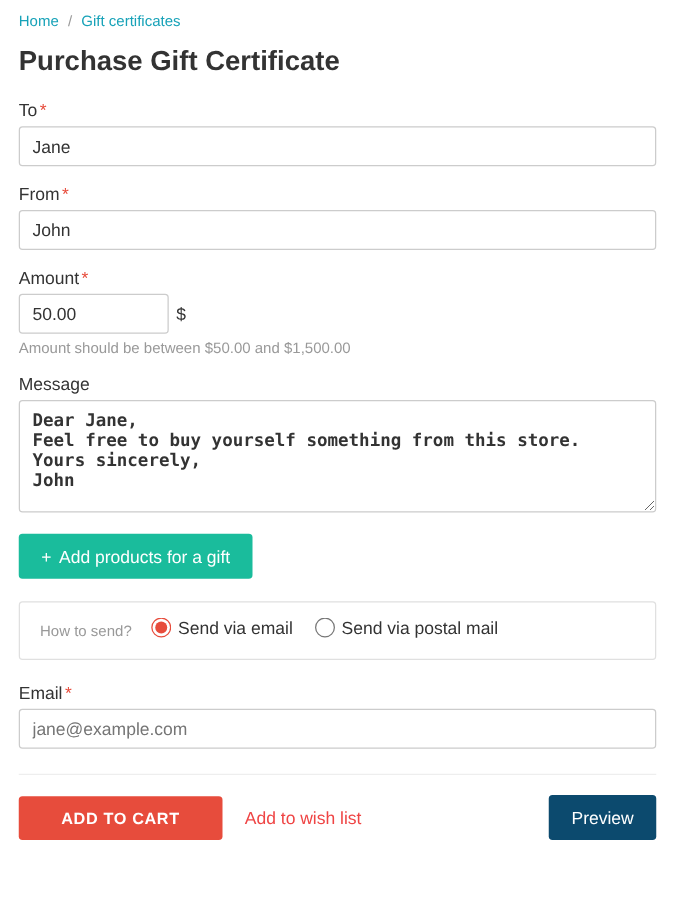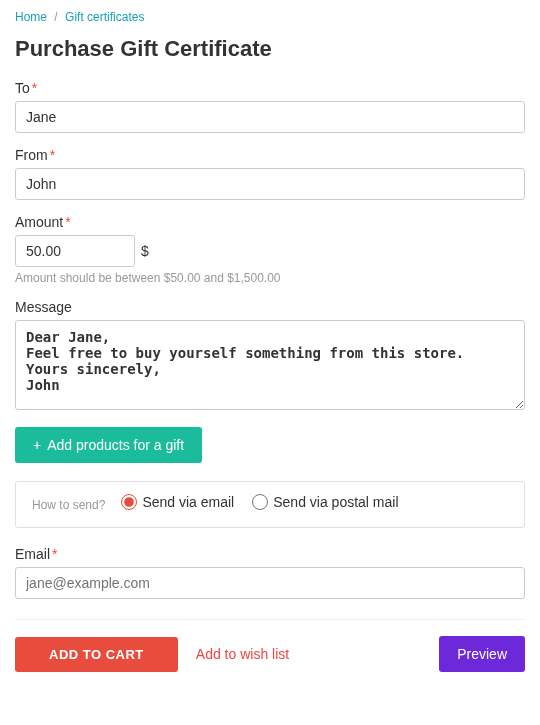--- a/index.html
+++ b/index.html
@@ -144,21 +144,21 @@
       background: none;
       border: none;
       color: #ef4444;
       font-size: 14px;
       cursor: pointer;
       padding: 10px 18px;
       text-decoration: none;
     }
     .preview-btn {
       margin-left: auto;
-      background-color: #6d28d9;
+      background-color: #0c4a6e;
       color: #fff;
       border: none;
       border-radius: 3px;
       padding: 10px 18px;
       font-size: 14px;
       cursor: pointer;
     }
   </style>
 </head>
 <body>

